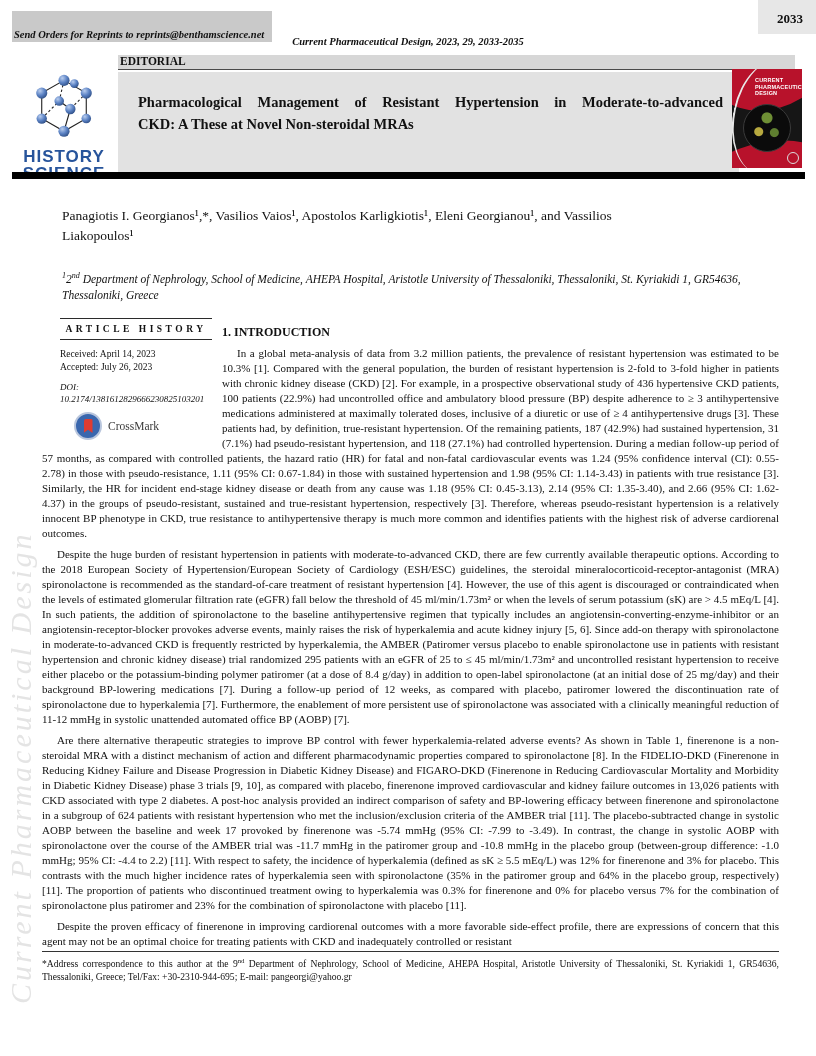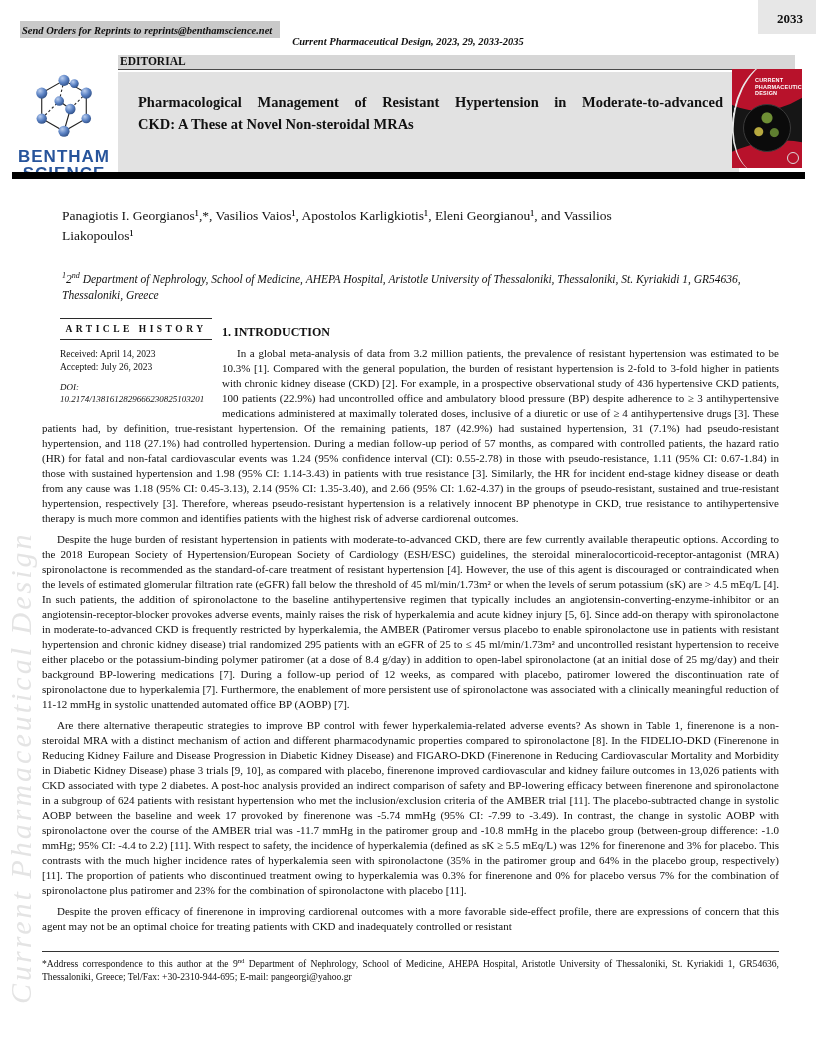--- a/index.html
+++ b/index.html
@@ -10,23 +10,23 @@
   }
   
   .watermark{
     position:absolute; left:4px; top:1004px; width:660px;
     transform:rotate(-90deg); transform-origin:0 0;
     font-style:italic; font-size:30px; letter-spacing:3px;
     color:#e4e4e4; white-space:nowrap; z-index:0;
   }
   
   .reprint-strip{
-    position:absolute; left:12px; top:21px; background:#c9c9c9;
+    position:absolute; left:12px; top:11px; background:#c9c9c9;
     font-weight:bold; font-style:italic; font-size:10.5px;
-    padding:4px 8px 2px 2px; z-index:2;margin-left:8px;
+    padding:18px 8px 2px 2px; z-index:2;
   }
   .pageno-box{
     position:absolute; right:0; top:0; width:58px; height:34px;
     background:#e7e7e7; z-index:2;
   }
   .pageno-box span{
     position:absolute; right:13px; top:11px; font-weight:bold; font-size:13px;
   }
   .journal-cite{
     position:absolute; left:0; right:0; top:36px; text-align:center;
@@ -167,21 +167,21 @@
       <circle cx="50" cy="8" r="7" fill="url(#sph)"></circle>
       <circle cx="78" cy="24" r="7" fill="url(#sph)"></circle>
       <circle cx="78" cy="56" r="6" fill="url(#sph)"></circle>
       <circle cx="50" cy="72" r="7" fill="url(#sph)"></circle>
       <circle cx="22" cy="56" r="6.5" fill="url(#sph)"></circle>
       <circle cx="22" cy="24" r="7" fill="url(#sph)"></circle>
       <circle cx="44" cy="34" r="6" fill="url(#sph)"></circle>
       <circle cx="58" cy="44" r="6.5" fill="url(#sph)"></circle>
       <circle cx="63" cy="12" r="5.5" fill="url(#sph)"></circle>
     </svg>
-    <div class="logo-text">BENTHAM</div>
+    <div class="logo-text">HISTORY</div>
     <div class="logo-text">SCIENCE</div>
   </div>
 
   <div class="title-box">
     <div class="title-inner">
       <div class="title-line1">Pharmacological Management of Resistant Hypertension in Moderate-to-advanced</div>
       <div class="title-line2">CKD: A These at Novel Non-steroidal MRAs</div>
     </div>
   </div>
 
@@ -207,20 +207,26 @@
     <aside class="article-history">
       <div class="ah-head">ARTICLE HISTORY</div>
       <div class="ah-dates">
         <div>Received: April 14, 2023</div>
         <div>Accepted: July 26, 2023</div>
       </div>
       <div class="ah-doi">
         <div>DOI:</div>
         <div>10.2174/1381612829666230825103201</div>
       </div>
+      <div class="crossmark">
+        <div class="cm-badge">
+          <div class="cm-mark"></div>
+        </div>
+        <div class="cm-label">CrossMark</div>
+      </div>
     </aside>
 
     <h2 class="intro-heading">1. INTRODUCTION</h2>
     <p>In a global meta-analysis of data from 3.2 million patients, the prevalence of resistant hypertension was estimated to be 10.3% [1]. Compared with the general population, the burden of resistant hypertension is 2-fold to 3-fold higher in patients with chronic kidney disease (CKD) [2]. For example, in a prospective observational study of 436 hypertensive CKD patients, 100 patients (22.9%) had uncontrolled office and ambulatory blood pressure (BP) despite adherence to ≥ 3 antihypertensive medications administered at maximally tolerated doses, inclusive of a diuretic or use of ≥ 4 antihypertensive drugs [3]. These patients had, by definition, true-resistant hypertension. Of the remaining patients, 187 (42.9%) had sustained hypertension, 31 (7.1%) had pseudo-resistant hypertension, and 118 (27.1%) had controlled hypertension. During a median follow-up period of 57 months, as compared with controlled patients, the hazard ratio (HR) for fatal and non-fatal cardiovascular events was 1.24 (95% confidence interval (CI): 0.55-2.78) in those with pseudo-resistance, 1.11 (95% CI: 0.67-1.84) in those with sustained hypertension and 1.98 (95% CI: 1.14-3.43) in patients with true resistance [3]. Similarly, the HR for incident end-stage kidney disease or death from any cause was 1.18 (95% CI: 0.45-3.13), 2.14 (95% CI: 1.35-3.40), and 2.66 (95% CI: 1.62-4.37) in the groups of pseudo-resistant, sustained and true-resistant hypertension, respectively [3]. Therefore, whereas pseudo-resistant hypertension is a relatively innocent BP phenotype in CKD, true resistance to antihypertensive therapy is much more common and identifies patients with the highest risk of adverse cardiorenal outcomes.</p>
     <p>Despite the huge burden of resistant hypertension in patients with moderate-to-advanced CKD, there are few currently available therapeutic options. According to the 2018 European Society of Hypertension/European Society of Cardiology (ESH/ESC) guidelines, the steroidal mineralocorticoid-receptor-antagonist (MRA) spironolactone is recommended as the standard-of-care treatment of resistant hypertension [4]. However, the use of this agent is discouraged or contraindicated when the levels of estimated glomerular filtration rate (eGFR) fall below the threshold of 45 ml/min/1.73m² or when the levels of serum potassium (sK) are &gt; 4.5 mEq/L [4]. In such patients, the addition of spironolactone to the baseline antihypertensive regimen that typically includes an angiotensin-converting-enzyme-inhibitor or an angiotensin-receptor-blocker provokes adverse events, mainly raises the risk of hyperkalemia and acute kidney injury [5, 6]. Since add-on therapy with spironolactone in moderate-to-advanced CKD is frequently restricted by hyperkalemia, the AMBER (Patiromer versus placebo to enable spironolactone use in patients with resistant hypertension and chronic kidney disease) trial randomized 295 patients with an eGFR of 25 to ≤ 45 ml/min/1.73m² and uncontrolled resistant hypertension to receive either placebo or the potassium-binding polymer patiromer (at a dose of 8.4 g/day) in addition to open-label spironolactone (at an initial dose of 25 mg/day) and their background BP-lowering medications [7]. During a follow-up period of 12 weeks, as compared with placebo, patiromer lowered the discontinuation rate of spironolactone due to hyperkalemia [7]. Furthermore, the enablement of more persistent use of spironolactone was associated with a clinically meaningful reduction of 11-12 mmHg in systolic unattended automated office BP (AOBP) [7].</p>
     <p>Are there alternative therapeutic strategies to improve BP control with fewer hyperkalemia-related adverse events? As shown in Table 1, finerenone is a non-steroidal MRA with a distinct mechanism of action and different pharmacodynamic properties compared to spironolactone [8]. In the FIDELIO-DKD (Finerenone in Reducing Kidney Failure and Disease Progression in Diabetic Kidney Disease) and FIGARO-DKD (Finerenone in Reducing Cardiovascular Mortality and Morbidity in Diabetic Kidney Disease) phase 3 trials [9, 10], as compared with placebo, finerenone improved cardiovascular and kidney failure outcomes in 13,026 patients with CKD associated with type 2 diabetes. A post-hoc analysis provided an indirect comparison of safety and BP-lowering efficacy between finerenone and spironolactone in a subgroup of 624 patients with resistant hypertension who met the inclusion/exclusion criteria of the AMBER trial [11]. The placebo-subtracted change in systolic AOBP between the baseline and week 17 provoked by finerenone was -5.74 mmHg (95% CI: -7.99 to -3.49). In contrast, the change in systolic AOBP with spironolactone over the course of the AMBER trial was -11.7 mmHg in the patiromer group and -10.8 mmHg in the placebo group (between-group difference: -1.0 mmHg; 95% CI: -4.4 to 2.2) [11]. With respect to safety, the incidence of hyperkalemia (defined as sK ≥ 5.5 mEq/L) was 12% for finerenone and 3% for placebo. This contrasts with the much higher incidence rates of hyperkalemia seen with spironolactone (35% in the patiromer group and 64% in the placebo group, respectively) [11]. The proportion of patients who discontinued treatment owing to hyperkalemia was 0.3% for finerenone and 0% for placebo versus 7% for the combination of spironolactone plus patiromer and 23% for the combination of spironolactone with placebo [11].</p>
     <p>Despite the proven efficacy of finerenone in improving cardiorenal outcomes with a more favorable side-effect profile, there are expressions of concern that this agent may not be an optimal choice for treating patients with CKD and inadequately controlled or resistant</p>
   </div>
 
   <div class="footnote"><span>*Address correspondence to this author at the 9</span><sup>nd</sup><span> Department of Nephrology, School of Medicine, AHEPA Hospital, Aristotle University of Thessaloniki, St. Kyriakidi 1, GR54636, Thessaloniki, Greece; Tel/Fax: +30-2310-944-695; E-mail: pangeorgi@yahoo.gr</span></div>

